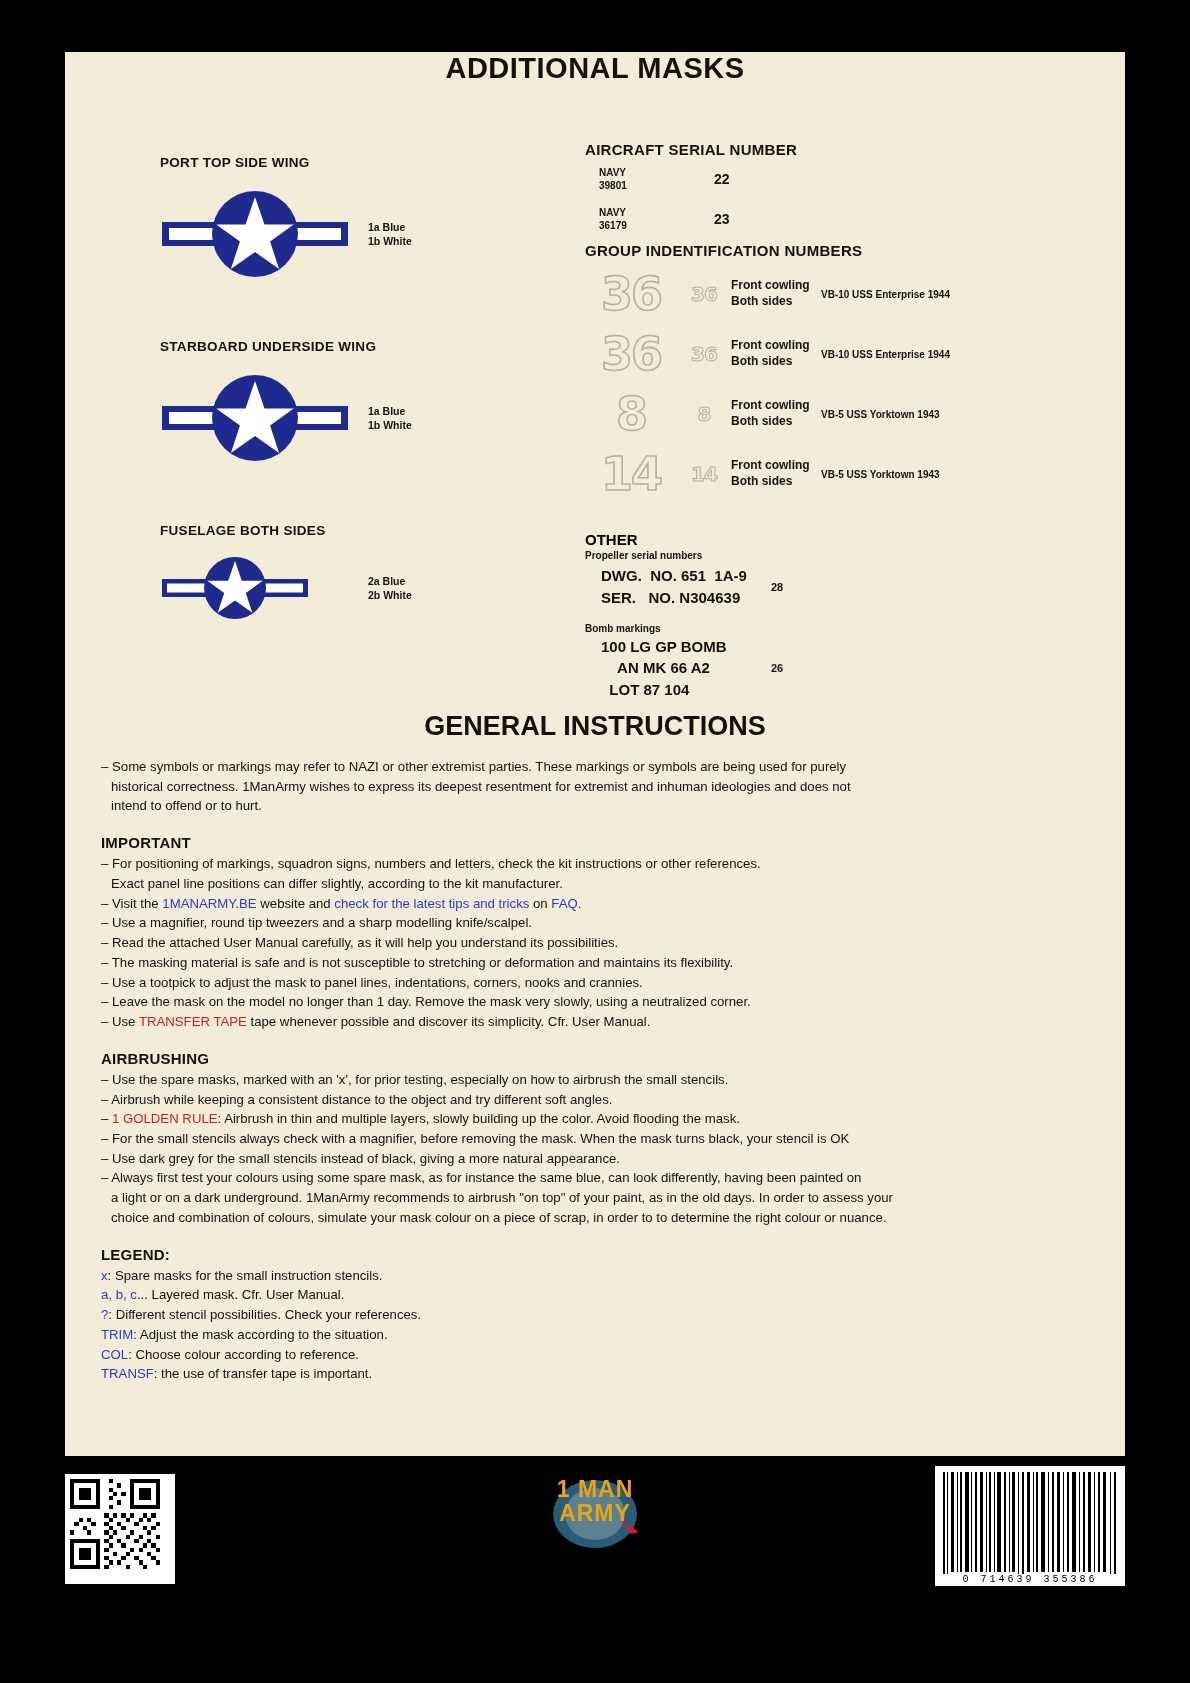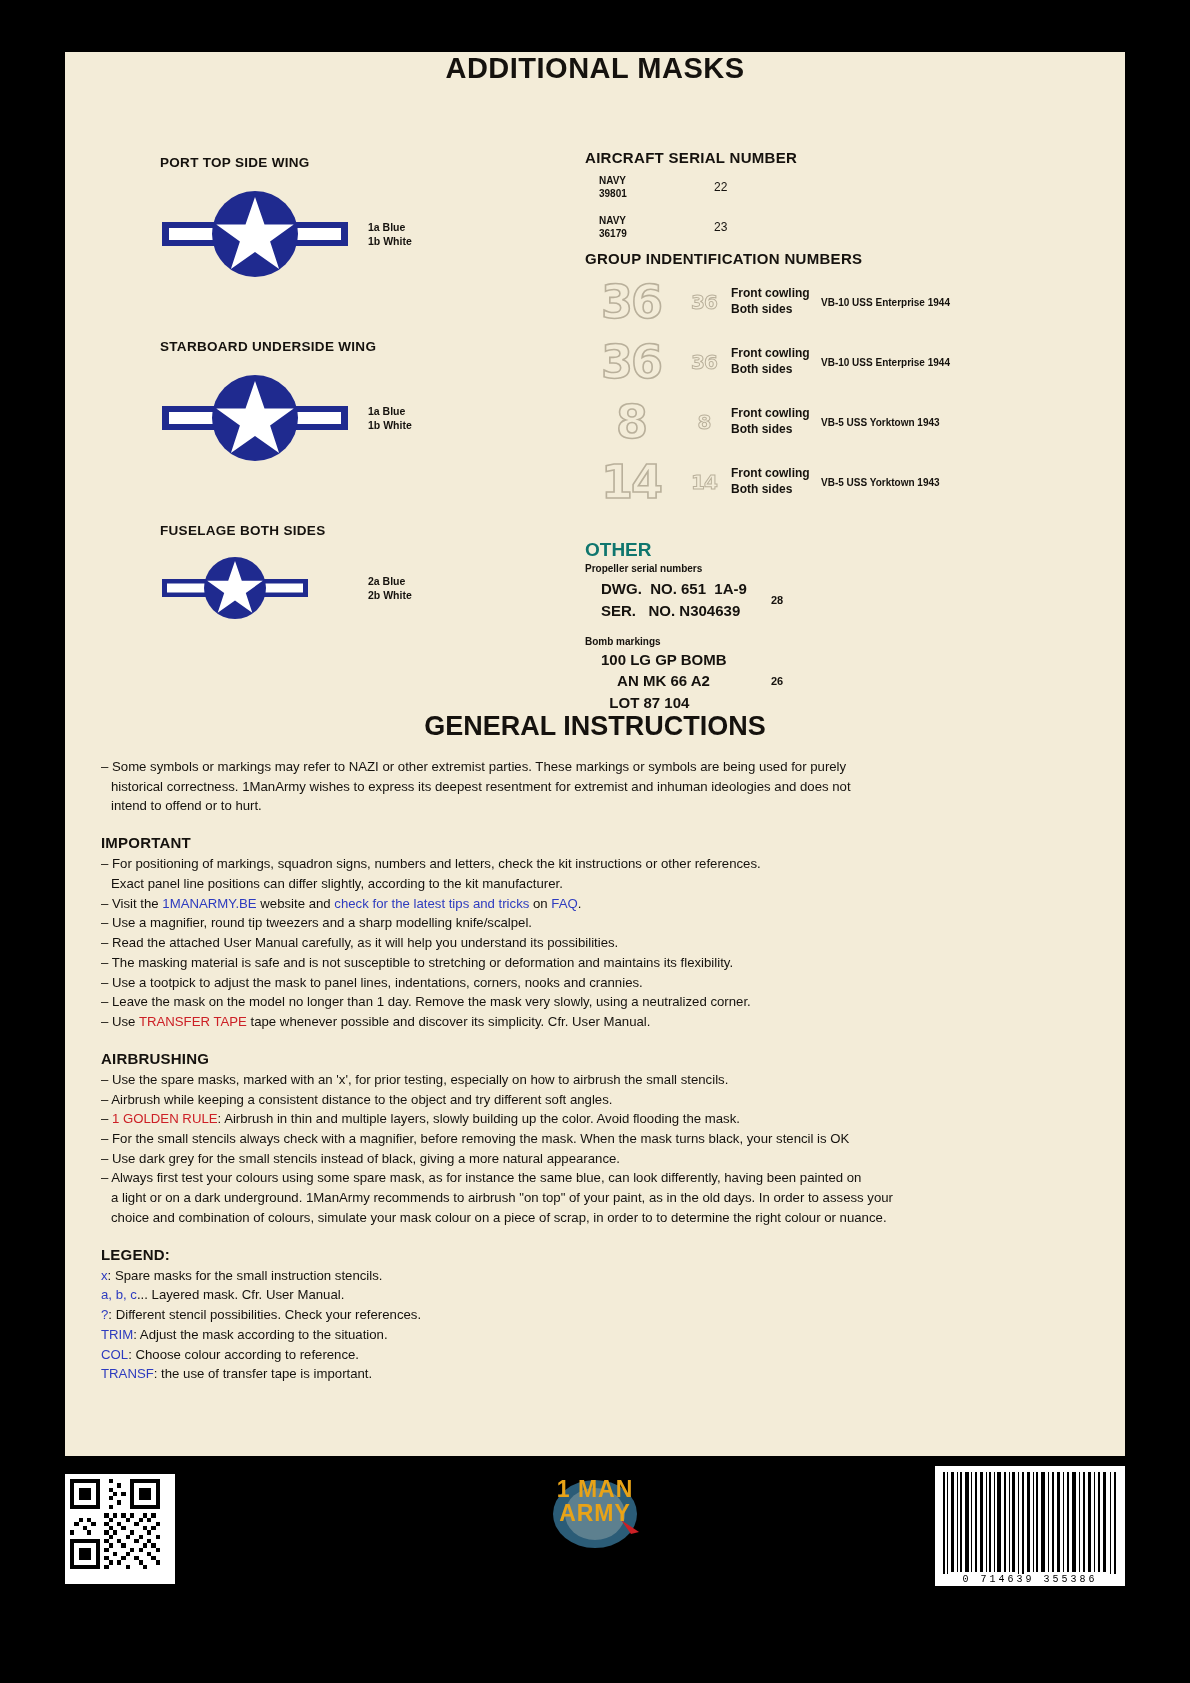--- a/index.html
+++ b/index.html
@@ -1,43 +1,43 @@
 <!DOCTYPE html>
 <html><head>
 <meta charset="utf-8">
 <style>
   html,body{margin:0;padding:0;background:#000;}
   body{width:1190px;height:1683px;font-family:"Liberation Sans",sans-serif;-webkit-font-smoothing:antialiased;}
   .page{position:absolute;left:65px;top:52px;width:1060px;height:1580px;background:#f3ecd8;}
   .title{text-align:center;font-size:29px;font-weight:bold;letter-spacing:.5px;color:#15120e;}
   .cols{position:relative;height:600px;}
   .colL{position:absolute;left:95px;top:70px;width:430px;}
-  .colR{position:absolute;left:520px;top:64px;width:500px;}
+  .colR{position:absolute;left:520px;top:56px;width:500px;}
   .secthead{font-size:13.5px;font-weight:bold;letter-spacing:.3px;color:#15120e;}
   .secthead.big{font-size:15px;}
   .markblock{position:relative;height:150px;}
   .markrow{display:flex;align-items:center;margin-top:14px;}
   .legend{font-size:10.5px;font-weight:bold;line-height:1.35;color:#15120e;margin-left:18px;}
   .roundel{position:relative;}
   svg{display:block;}
 
   .serialrow{display:flex;align-items:center;margin-top:8px;}
   .serialtext{font-size:10px;font-weight:bold;line-height:1.3;color:#15120e;width:115px;padding-left:14px;}
-  .serialnum{font-size:12px;font-weight:normal;color:#15120e;}
+  .serialnum{font-size:14px;font-weight:bold;color:#15120e;}
 
   .gidrow{display:flex;align-items:center;margin-top:6px;}
   .gidbig{width:92px;text-align:center;}
   .gidsmall{width:54px;text-align:center;}
   .gidwhere{font-size:12px;font-weight:bold;line-height:1.3;color:#15120e;width:90px;}
   .gidref{font-size:10px;font-weight:bold;color:#15120e;}
   .outnum{font-family:"DejaVu Sans",sans-serif;color:transparent;-webkit-text-stroke:1.4px #b9b09b;font-weight:bold;}
   .outbig{font-size:46px;letter-spacing:-2px;-webkit-text-stroke:1.6px #b9b09b;}
   .outsm{font-size:20px;letter-spacing:-1px;-webkit-text-stroke:1px #b9b09b;}
 
-  .otherhead{font-size:19px;font-weight:bold;margin-top:16px;color:#0f766e;}
+  .otherhead{font-size:15px;font-weight:bold;margin-top:16px;color:#000000;}
   .otherlbl{font-size:10px;font-weight:bold;margin-top:2px;color:#15120e;}
   .otherblk{display:flex;align-items:center;}
   .othertxt{font-size:15px;font-weight:bold;line-height:1.45;padding-left:16px;width:170px;color:#15120e;white-space:pre;}
   .othernum{font-size:11px;font-weight:bold;color:#15120e;}
 
   .gi-title{text-align:center;font-size:27px;font-weight:bold;color:#15120e;margin-top:26px;}
   .gi{padding:16px 36px 0 36px;color:#15120e;}
   .gi h3{font-size:15px;font-weight:bold;margin:18px 0 4px 0;letter-spacing:.2px;}
   .gi p{font-size:13.2px;line-height:1.42;margin:0 0 1px 0;padding-left:8px;text-indent:-8px;}
   .gi p.cont{text-indent:0;padding-left:10px;}

